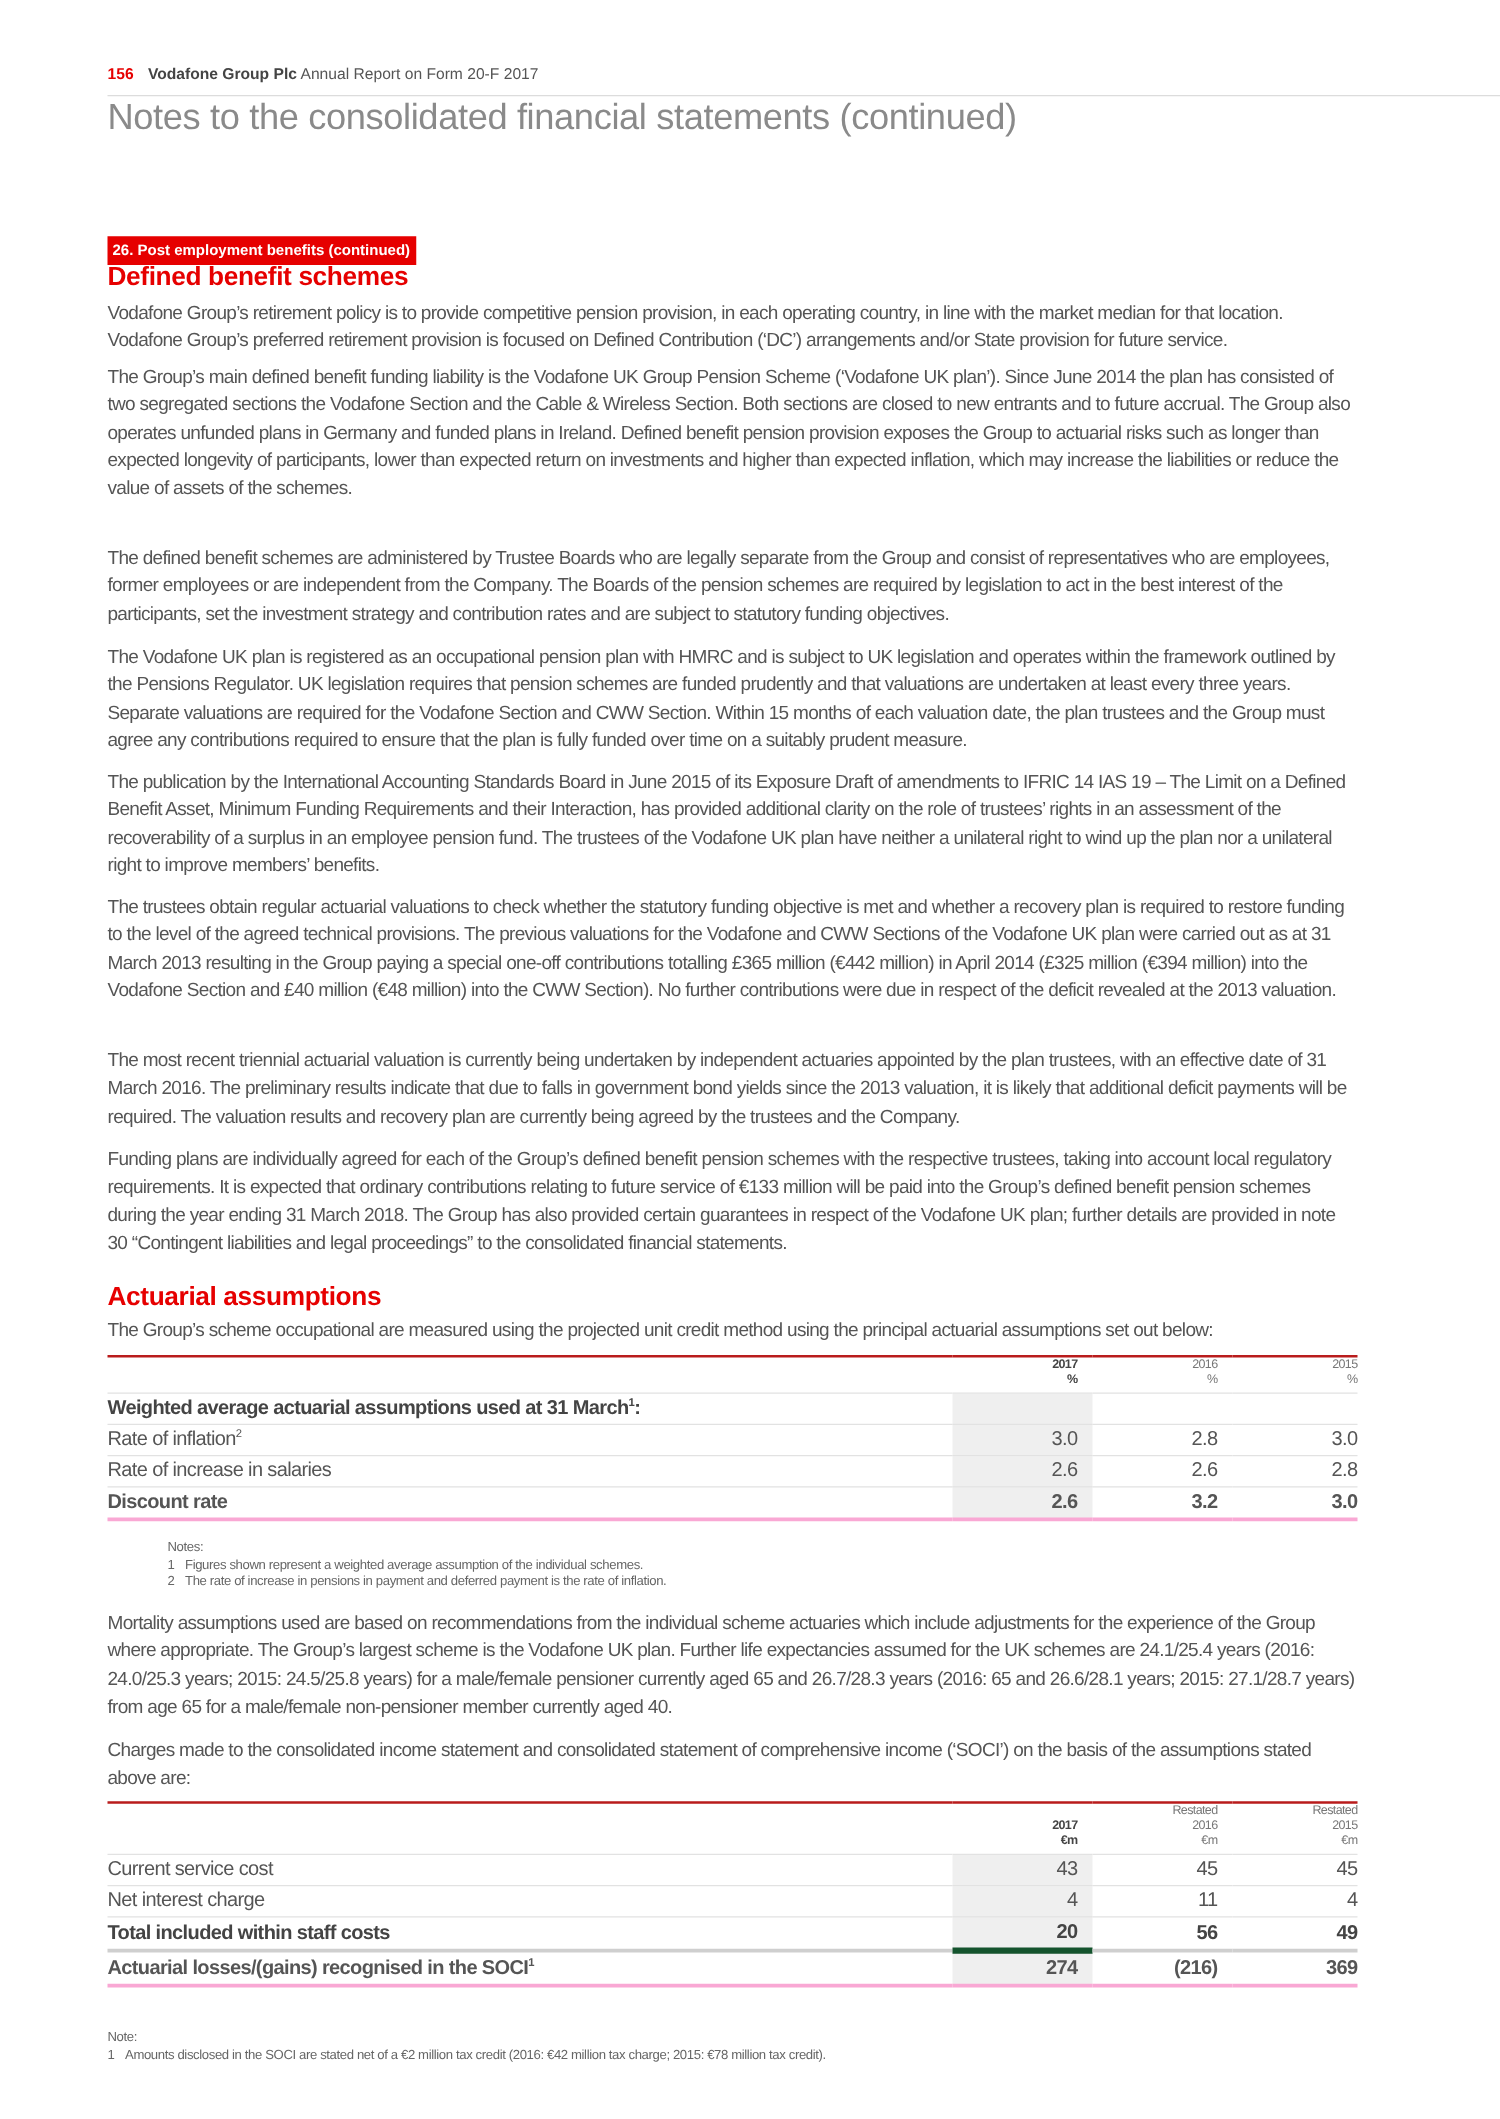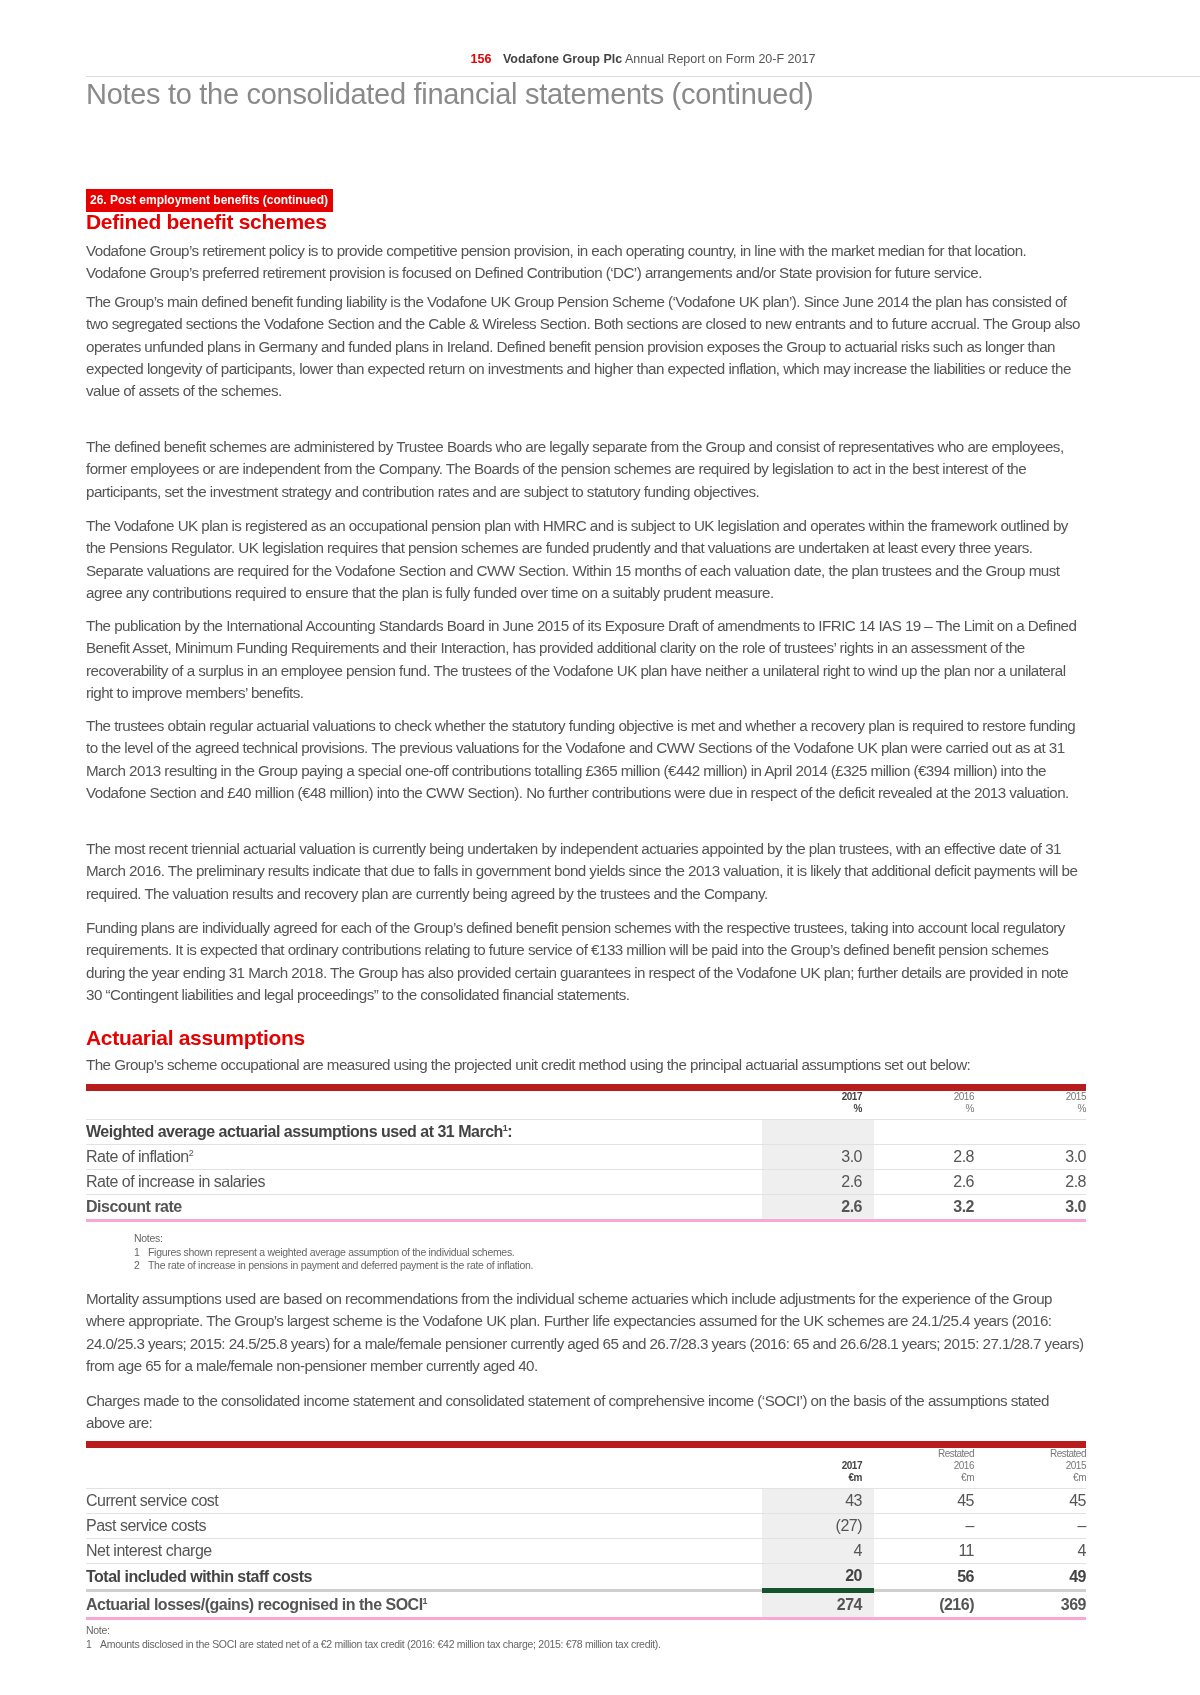--- a/index.html
+++ b/index.html
@@ -1,38 +1,38 @@
 <!DOCTYPE html>
 <html><head>
 <meta charset="utf-8">
 <style>
   html, body { margin: 0; padding: 0; background: #ffffff; }
   body { width: 1200px; height: 1695px; position: relative; overflow: hidden;
          font-family: "Liberation Sans", sans-serif; color: #555555; }
   .page { position: absolute; left: 86px; top: 0; width: 1000px; }
-  .header-line { position: absolute; top: 52px; left: 0; width: 1114px; font-size: 12.5px; color: #555; text-align: center; }
+  .header-line { position: absolute; top: 52px; left: 0; width: 1114px; font-size: 12.5px; color: #555; }
   .header-line .pnum { color: #e60000; font-weight: bold; margin-right: 8px; }
   .header-line .company { font-weight: bold; color: #444; }
   .header-rule { position: absolute; top: 76px; left: 0; width: 1114px; border-top: 1px solid #dcdcdc; }
   .page-title { position: absolute; top: 78px; left: 0; font-size: 29px; color: #8a8a8a; font-weight: normal; letter-spacing: -0.3px; white-space: nowrap; }
   .section-tag { position: absolute; top: 189px; left: 0; background: #e60000; color: #fff; font-weight: bold;
                  font-size: 12px; padding: 4px 5px 5px 4px; white-space: nowrap; }
   .h2 { position: absolute; left: 0; color: #e60000; font-weight: bold; font-size: 21px; letter-spacing: -0.3px; white-space: nowrap; }
   .para { position: absolute; left: 0; width: 1000px; font-size: 15.2px; line-height: 22.3px; color: #555; letter-spacing: -0.55px; }
   .notes { position: absolute; left: 0; font-size: 10.5px; color: #666; line-height: 13.5px; letter-spacing: -0.3px; }
   .notes .nl { display: block; }
   .notes .num { display: inline-block; width: 14px; }
   table.fin { position: absolute; left: 0; width: 1000px; border-collapse: collapse; }
   table.fin td { padding: 0; height: 24px; border-top: 1px solid #e2e2e2; font-size: 16px; color: #555; letter-spacing: -0.5px; }
   table.fin td.lbl { text-align: left; }
   table.fin td.num { text-align: right; width: 104px; }
   table.fin td.c1 { background: #efefef; width: 100px; padding-right: 12px; }
   table.fin td.c2 { width: 100px; padding-right: 12px; }
   table.fin td.c3 { width: 100px; padding-right: 0; }
-  table.fin tr.hdr td { border-top: 7px solid #b91c1c; font-size: 10px; line-height: 12px; vertical-align: bottom; padding-bottom: 4px; color: #777; height: auto; }
+  table.fin tr.hdr td { border-top: 2px solid #b91c1c; font-size: 10px; line-height: 12px; vertical-align: bottom; padding-bottom: 4px; color: #777; height: auto; }
   table.fin tr.hdr td.c1 { background: transparent; color: #444; font-weight: bold; }
   table.fin tr.bold td { font-weight: bold; color: #444; }
   table.fin tr.last td { border-bottom: 3px solid #f9a8d4; font-weight: bold; }
   sup { font-size: 9px; line-height: 0; }
 </style>
 </head>
 <body>
 
 <div class="page">
 
@@ -112,26 +112,20 @@
       <td class="num c2"><span>Restated</span><br><span>2016</span><br><span>€m</span></td>
       <td class="num c3"><span>Restated</span><br><span>2015</span><br><span>€m</span></td>
     </tr>
     <tr>
       <td class="lbl">Current service cost</td>
       <td class="num c1">43</td>
       <td class="num c2">45</td>
       <td class="num c3">45</td>
     </tr>
     <tr>
-      <td class="lbl">Past service costs</td>
-      <td class="num c1">(27)</td>
-      <td class="num c2">–</td>
-      <td class="num c3">–</td>
-    </tr>
-    <tr>
       <td class="lbl">Net interest charge</td>
       <td class="num c1">4</td>
       <td class="num c2">11</td>
       <td class="num c3">4</td>
     </tr>
     <tr class="bold" style="border-bottom:3px solid #cfcfcf;">
       <td class="lbl" style="border-bottom:3px solid #cfcfcf;">Total included within staff costs</td>
       <td class="num c1" style="border-bottom:5px solid #14532d;">20</td>
       <td class="num c2" style="border-bottom:3px solid #cfcfcf;">56</td>
       <td class="num c3" style="border-bottom:3px solid #cfcfcf;">49</td>

